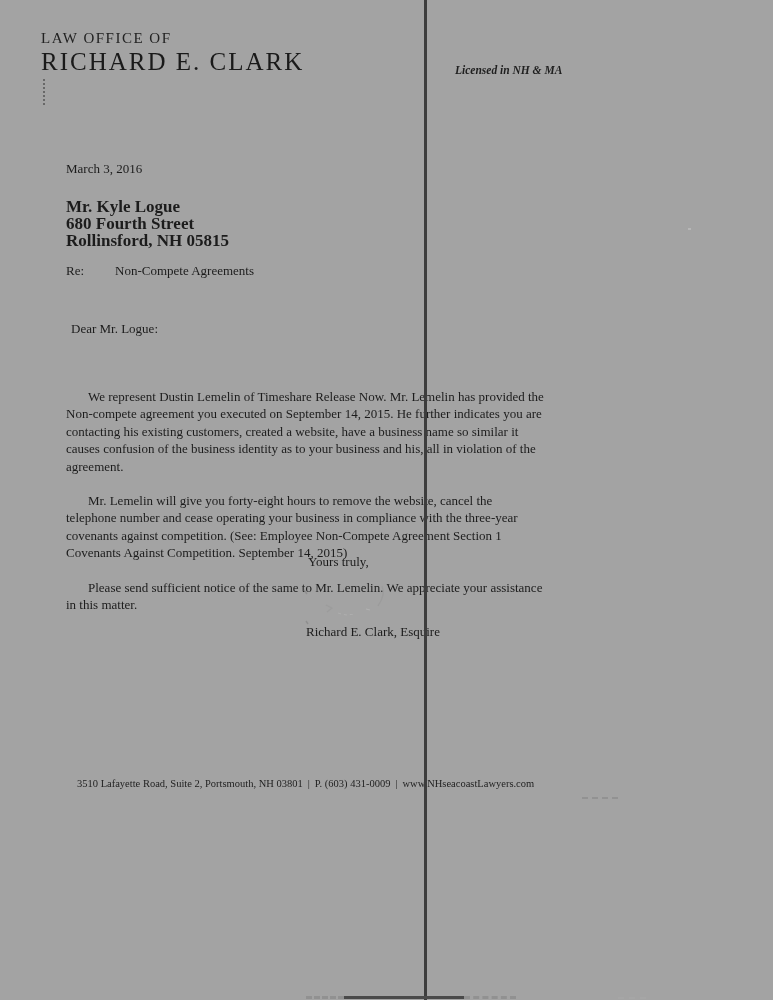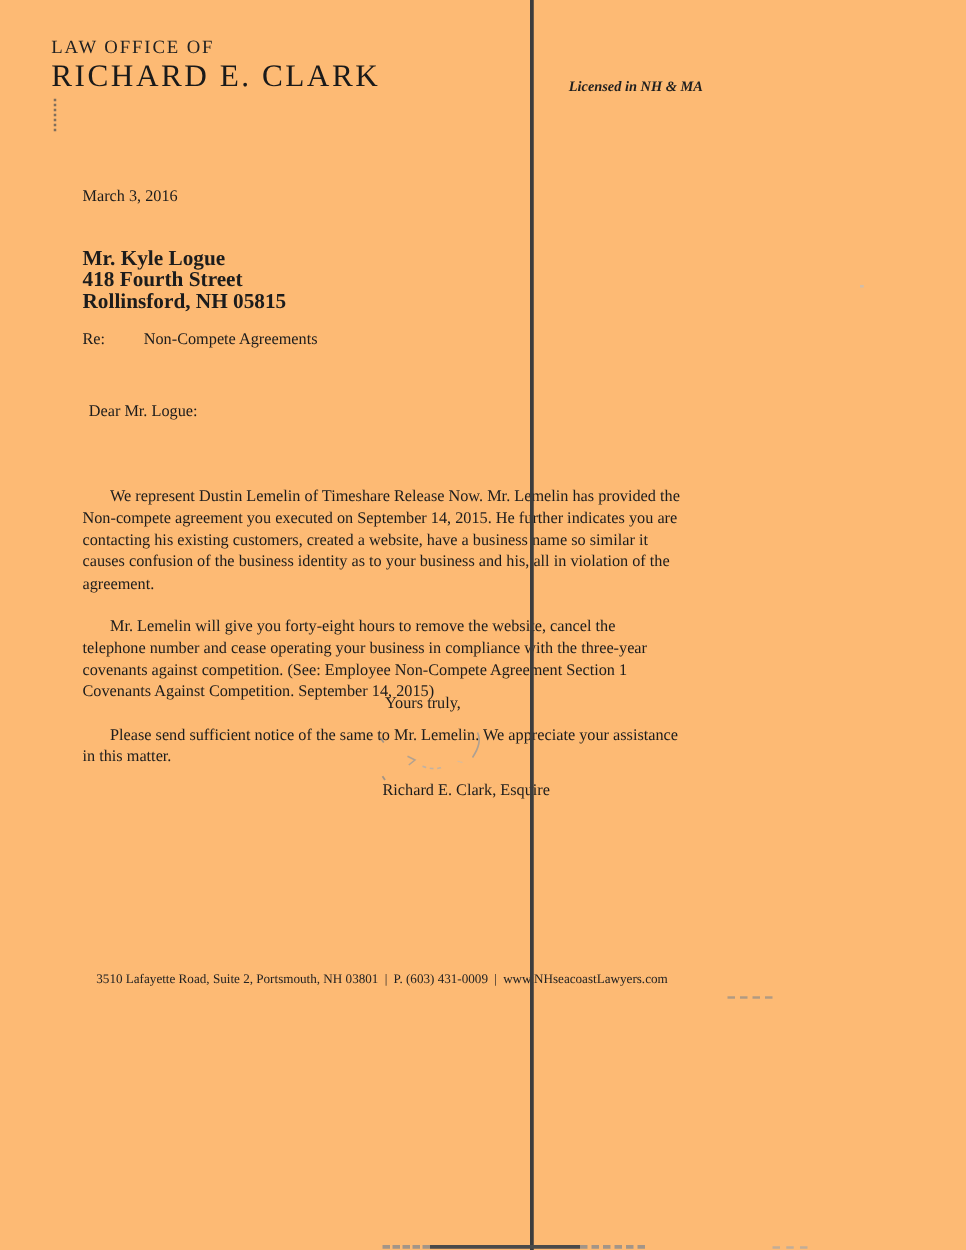--- a/index.html
+++ b/index.html
@@ -51,21 +51,21 @@
     font-size: 11.5px;
     font-style: italic;
     font-weight: bold;
     color: #1f1f1f;
     white-space: nowrap;
   }
   
   .date-line {
     position: absolute;
     left: 66px;
-    top: 149px;
+    top: 161px;
     font-size: 13px;
   }
   .recipient-block {
     position: absolute;
     left: 66px;
     top: 198px;
     font-size: 17px;
     font-weight: bold;
     line-height: 17px;
   }
@@ -187,36 +187,36 @@
     width: 28px;
     height: 2px;
     border-top: 2px dashed #a8a8a8;
     box-sizing: border-box;
     opacity: .7;
   }
 </style>
 </head>
 <body>
 
-<div class="page" style="color: rgb(28, 28, 28); background: #fdba74;">
+<div class="page" style="color: rgb(28, 28, 28); background: #a3a3a3;">
 
   <div class="letterhead-left">
     <div class="office-line">LAW OFFICE OF</div>
     <div class="firm-name-row">
       <div class="firm-name">RICHARD E. CLARK</div>
       <span class="pllc-artifact"></span>
     </div>
   </div>
   <div class="licensed">Licensed in NH &amp; MA</div>
 
   <div class="date-line">March 3, 2016</div>
 
   <div class="recipient-block">
     <div>Mr. Kyle Logue</div>
-    <div>418 Fourth Street</div>
+    <div>680 Fourth Street</div>
     <div>Rollinsford, NH 05815</div>
   </div>
 
   <div class="re-line">
     <span class="re-label">Re:</span><span>Non-Compete Agreements</span>
   </div>
 
   <div class="salutation">Dear Mr. Logue:</div>
 
   <div class="body-block">

